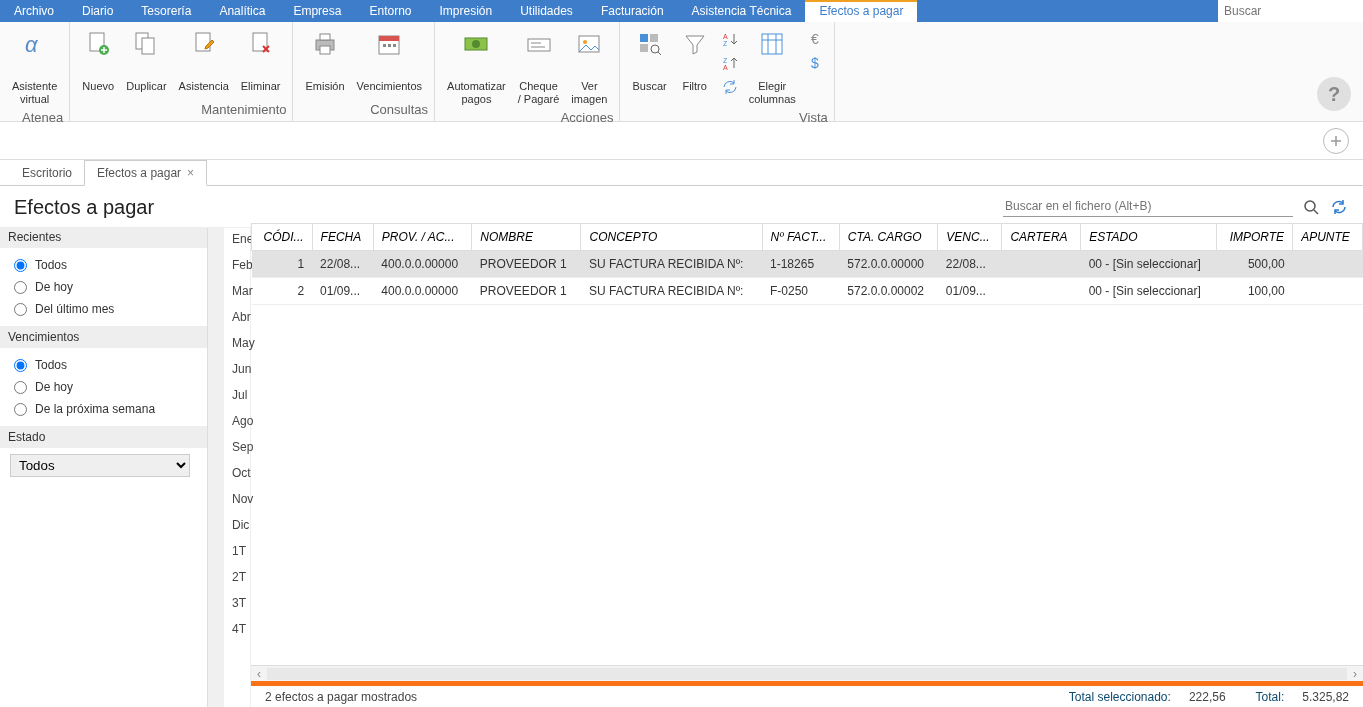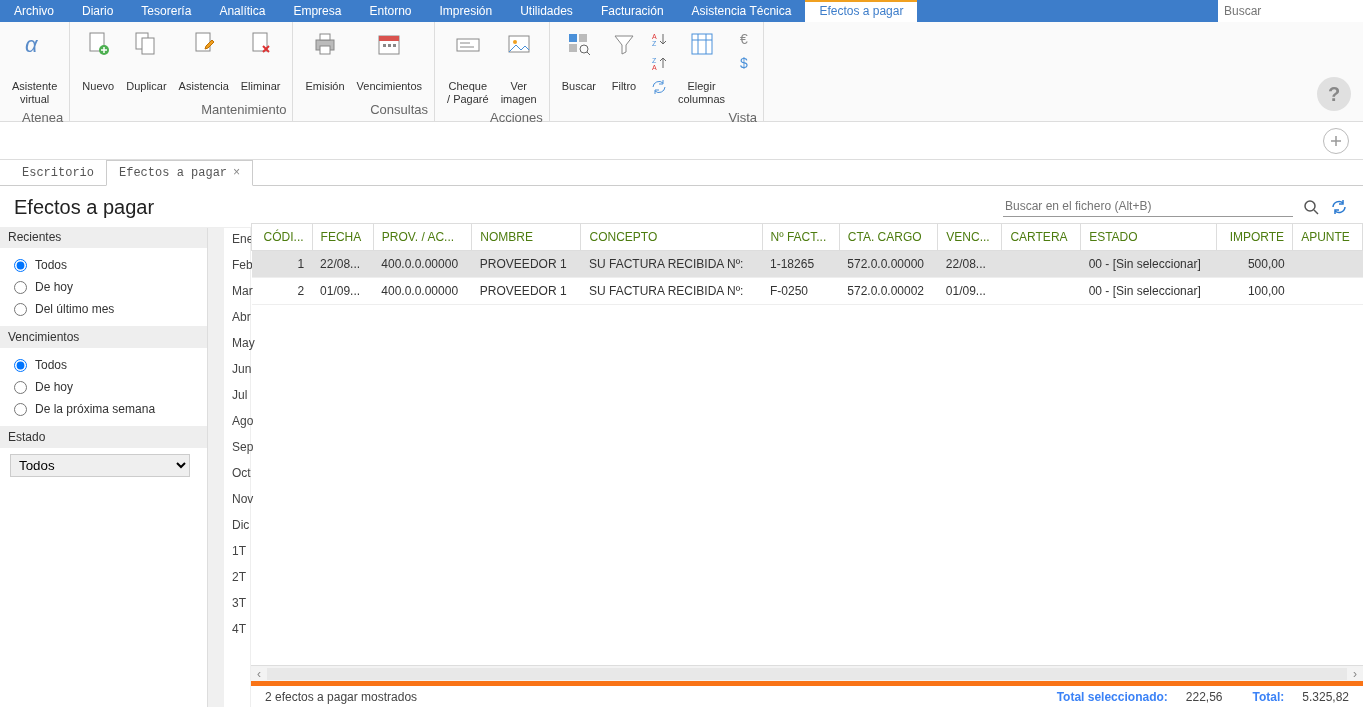--- a/index.html
+++ b/index.html
@@ -23,21 +23,21 @@
 .ribbon-small-col { display: flex; flex-direction: column; gap: 2px; padding: 2px; }
 .ribbon-small-btn { width: 22px; height: 22px; cursor: pointer; display: flex; align-items: center; justify-content: center; }
 .help-circle { position: absolute; right: 12px; top: 55px; width: 34px; height: 34px; border-radius: 50%; background: #e0e0e0; color: #888; display: flex; align-items: center; justify-content: center; font-size: 20px; font-weight: bold; cursor: pointer; }
 
 
 .plus-row { height: 38px; border-bottom: 1px solid #ddd; display: flex; align-items: center; justify-content: flex-end; padding-right: 14px; }
 .plus-circle { width: 26px; height: 26px; border: 1px solid #bbb; border-radius: 50%; display: flex; align-items: center; justify-content: center; color: #888; cursor: pointer; }
 
 
 .tabstrip { display: flex; align-items: flex-end; height: 26px; border-bottom: 1px solid #ccc; padding-left: 10px; }
-.doc-tab { padding: 5px 12px; font-size: 12px; cursor: pointer; color: #555; font-family: Liberation Mono, monospace; }
+.doc-tab { padding: 5px 12px; font-size: 12px; cursor: pointer; color: #555; }
 .doc-tab.active { border: 1px solid #ccc; border-bottom: 1px solid #fff; background: #fff; position: relative; top: 1px; }
 .doc-tab .close { margin-left: 6px; color: #888; }
 
 
 .main { display: flex; height: calc(707px - 22px - 100px - 38px - 26px); }
 .sidebar { width: 208px; border-right: 1px solid #ddd; display: flex; flex-direction: column; }
 .page-title { font-size: 20px; padding: 10px 14px 8px; color: #222; border-bottom: 1px solid #eee; width: 260px; position: absolute; background: #fff; }
 .sidebar-inner { margin-top: 40px; overflow-y: auto; }
 .filtergroup-header { background: #eee; padding: 4px 8px; font-size: 12px; font-weight: normal; color: #333; }
 .filtergroup-body { padding: 6px 4px; }
@@ -53,35 +53,35 @@
 
 .content { flex: 1; display: flex; flex-direction: column; position: relative; }
 .content-header { margin-top: 10px; padding: 0 14px 6px; display: flex; justify-content: flex-end; align-items: flex-end; gap: 8px; }
 .content-header .title-spacer { flex: 1; }
 .file-search { border: none; border-bottom: 1px solid #999; width: 290px; padding: 3px 2px; font-size: 12px; outline: none; color: #666; }
 .icon-btn { cursor: pointer; color: #555; padding: 2px; }
 
 
 .table-wrap { flex: 1; overflow: auto; margin: 0 0 0 0; }
 table.grid { border-collapse: collapse; width: 100%; font-size: 12px; }
-table.grid th { text-align: left; font-weight: normal; padding: 6px 8px; border: 1px solid #ddd; background: #fff; color: #4d7c0f; white-space: nowrap; }
+table.grid th { text-align: left; font-weight: normal; padding: 6px 8px; border: 1px solid #ddd; background: #fff; color: #000000; white-space: nowrap; font-style: italic; }
 table.grid td { padding: 6px 8px; border-bottom: 1px solid #eee; white-space: nowrap; }
 table.grid tr.selected td { background: #e2e2e2; }
 table.grid td.num, table.grid th.num { text-align: right; }
 
 
 .hscroll { height: 16px; background: #f3f3f3; border-top: 1px solid #ddd; display: flex; align-items: center; }
 .hscroll .arrow { width: 16px; text-align: center; color: #888; cursor: pointer; }
 .hscroll .track { flex: 1; background: #e8e8e8; height: 12px; }
 
 
 .statusbar { height: 26px; border-top: 5px solid #f97316; display: flex; align-items: center; padding: 0 14px; font-size: 12px; color: #444; }
 .statusbar .left { flex: 1; }
 .statusbar .totals { display: flex; gap: 30px; }
-.statusbar .totals .lbl { color: #3b82f6; margin-right: 18px; font-weight: bold; }
+.statusbar .totals .lbl { color: #0c4a6e; margin-right: 18px; }
 
 svg { display: block; }
 </style>
 </head>
 <body>
 
 <div class="menubar" id="menubar">
     <div class="menu-item">Archivo</div>
     <div class="menu-item">Diario</div>
     <div class="menu-item">Tesorería</div>
@@ -174,20 +174,29 @@
               <path d="M8 14h3v3h-3zM13 14h3v3h-3zM18 14h3v3h-3z" fill="#888"></path>
             </svg>
           </div>
           <div class="label">Vencimientos</div>
         </div>
       </div>
       <div class="ribbon-group-label">Consultas</div>
     </div>
     <div class="ribbon-group">
       <div class="ribbon-group-items">
+        <div class="ribbon-btn">
+          <div class="icon">
+            <svg width="28" height="28" viewBox="0 0 28 28">
+              <rect x="3" y="8" width="22" height="12" fill="#8bc34a" stroke="#558b2f"></rect>
+              <circle cx="14" cy="14" r="4" fill="#558b2f"></circle>
+            </svg>
+          </div>
+          <div class="label">Automatizar<br>pagos</div>
+        </div>
         <div class="ribbon-btn">
           <div class="icon">
             <svg width="28" height="28" viewBox="0 0 28 28">
               <rect x="3" y="9" width="22" height="12" fill="#fff" stroke="#888"></rect>
               <path d="M6 13h10M6 17h14" stroke="#888"></path>
             </svg>
           </div>
           <div class="label">Cheque<br>/ Pagaré</div>
         </div>
         <div class="ribbon-btn">

